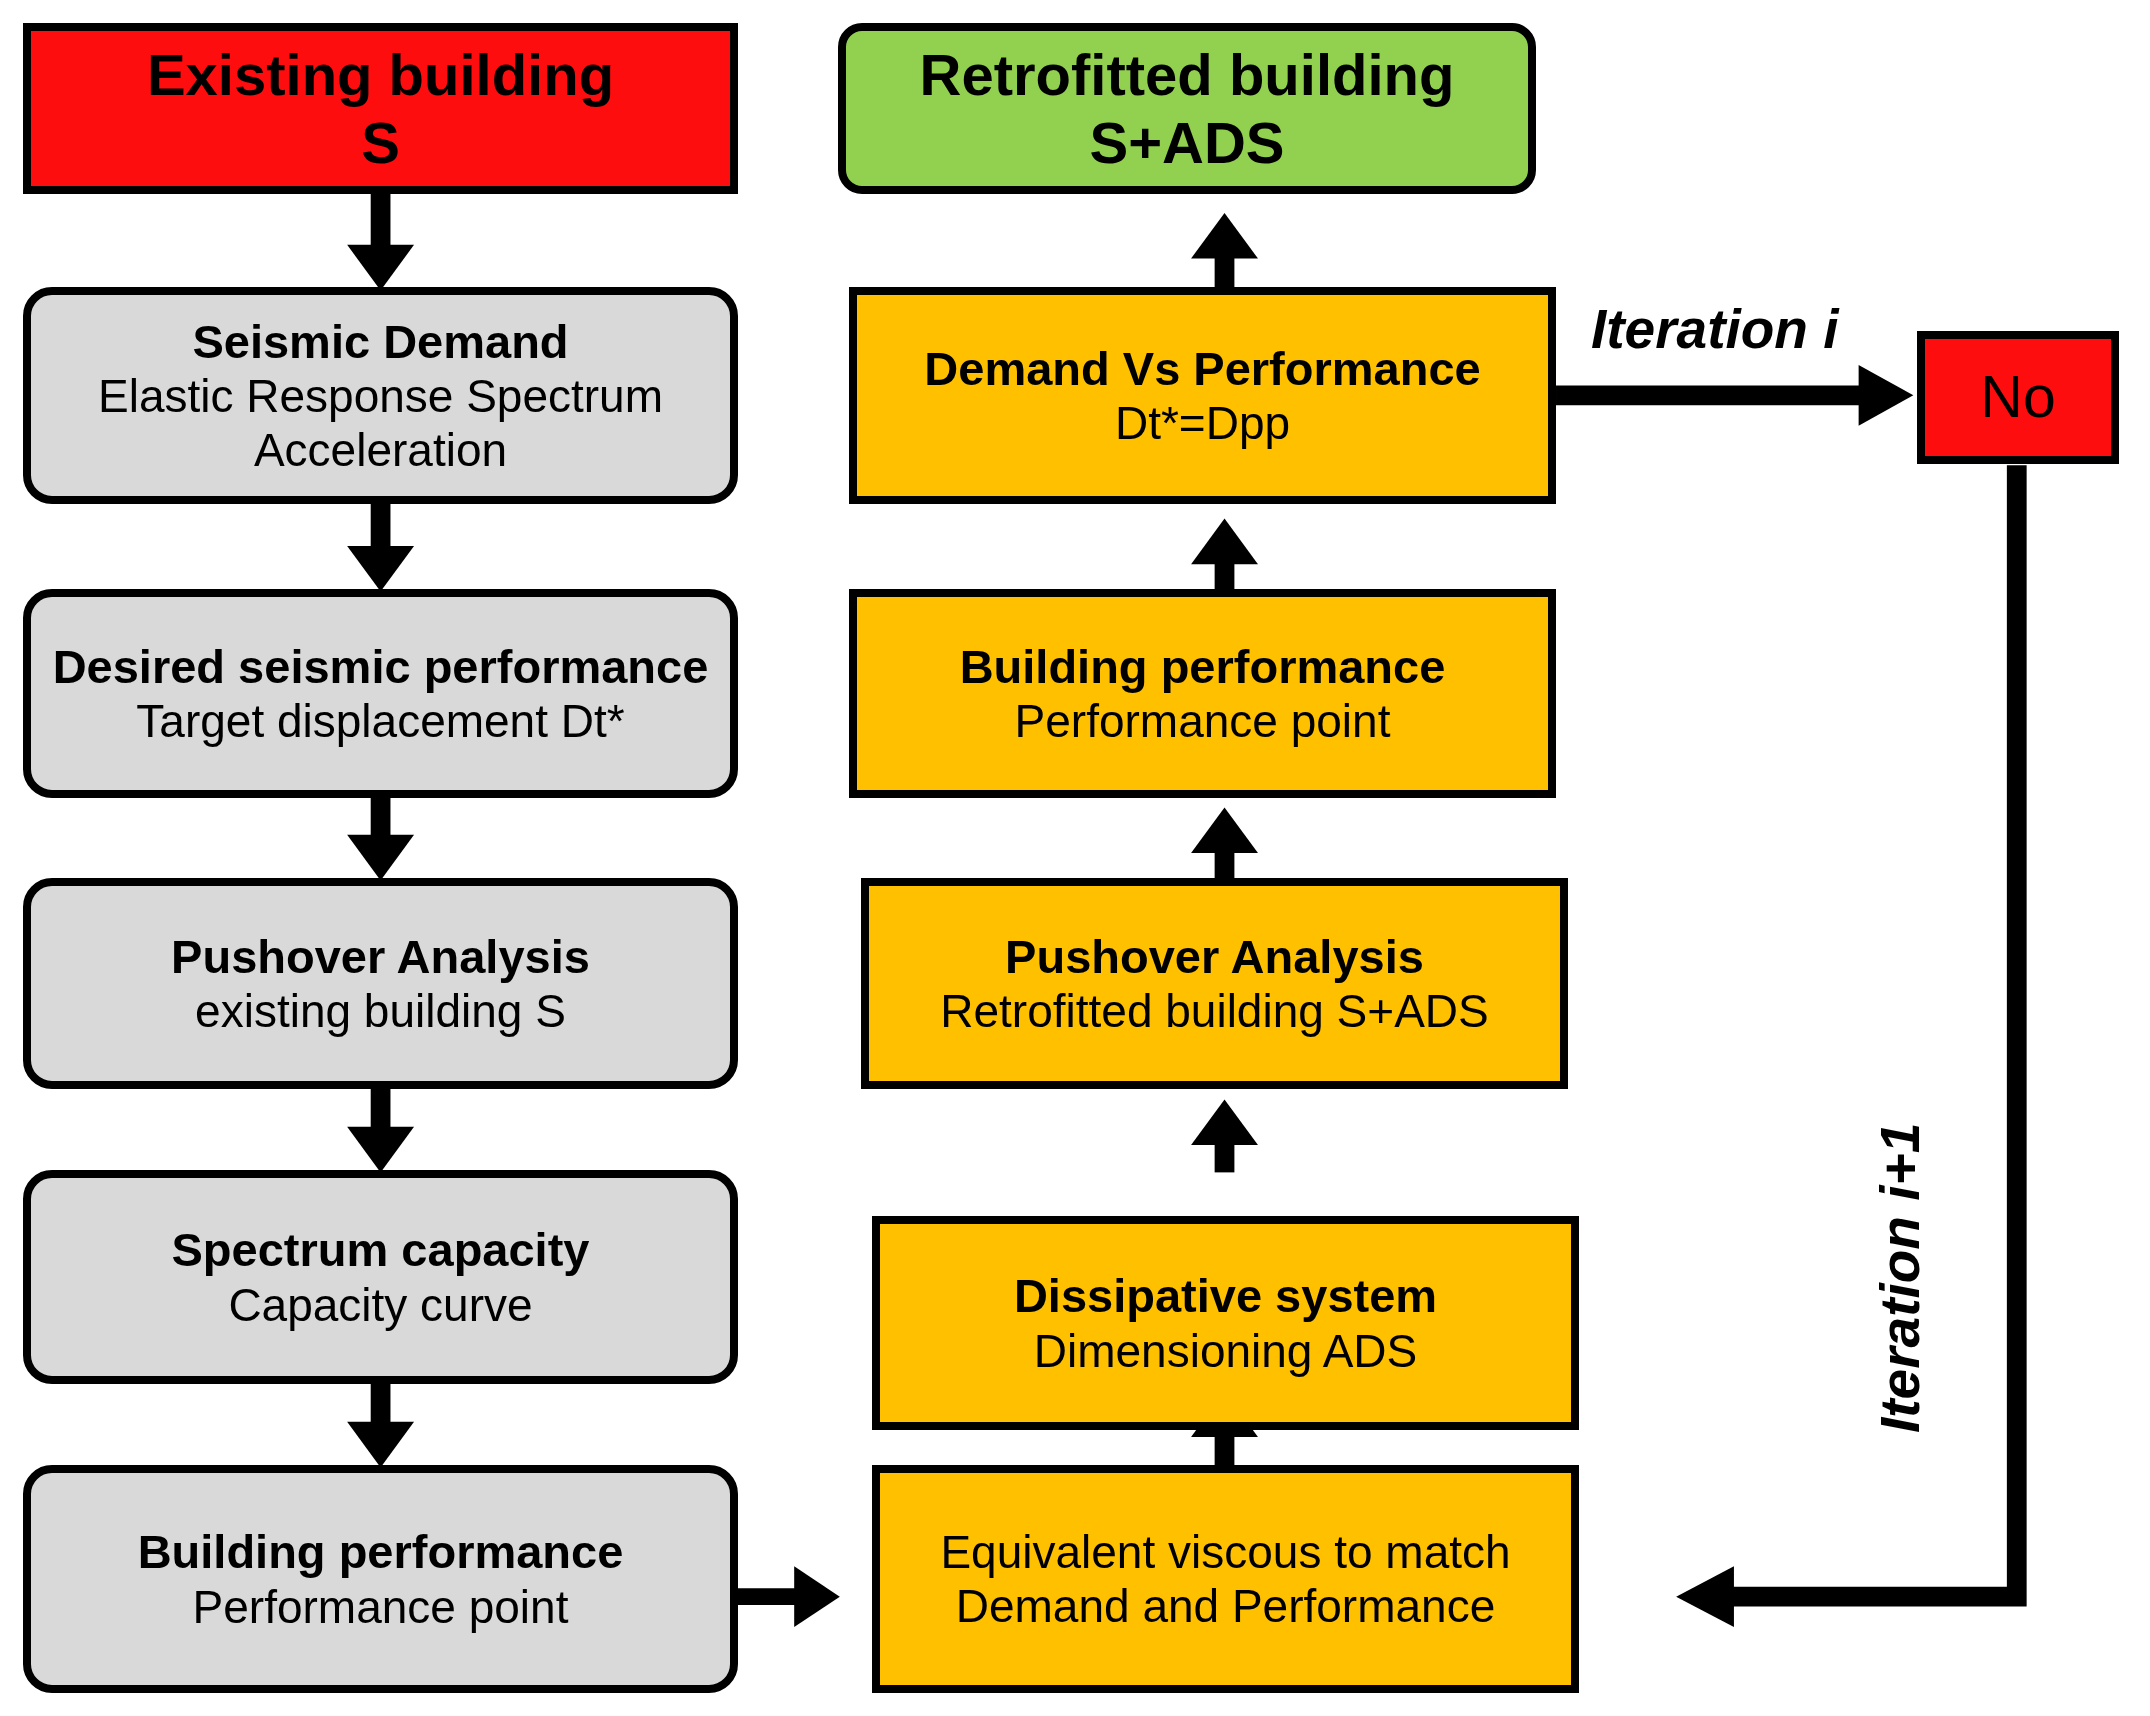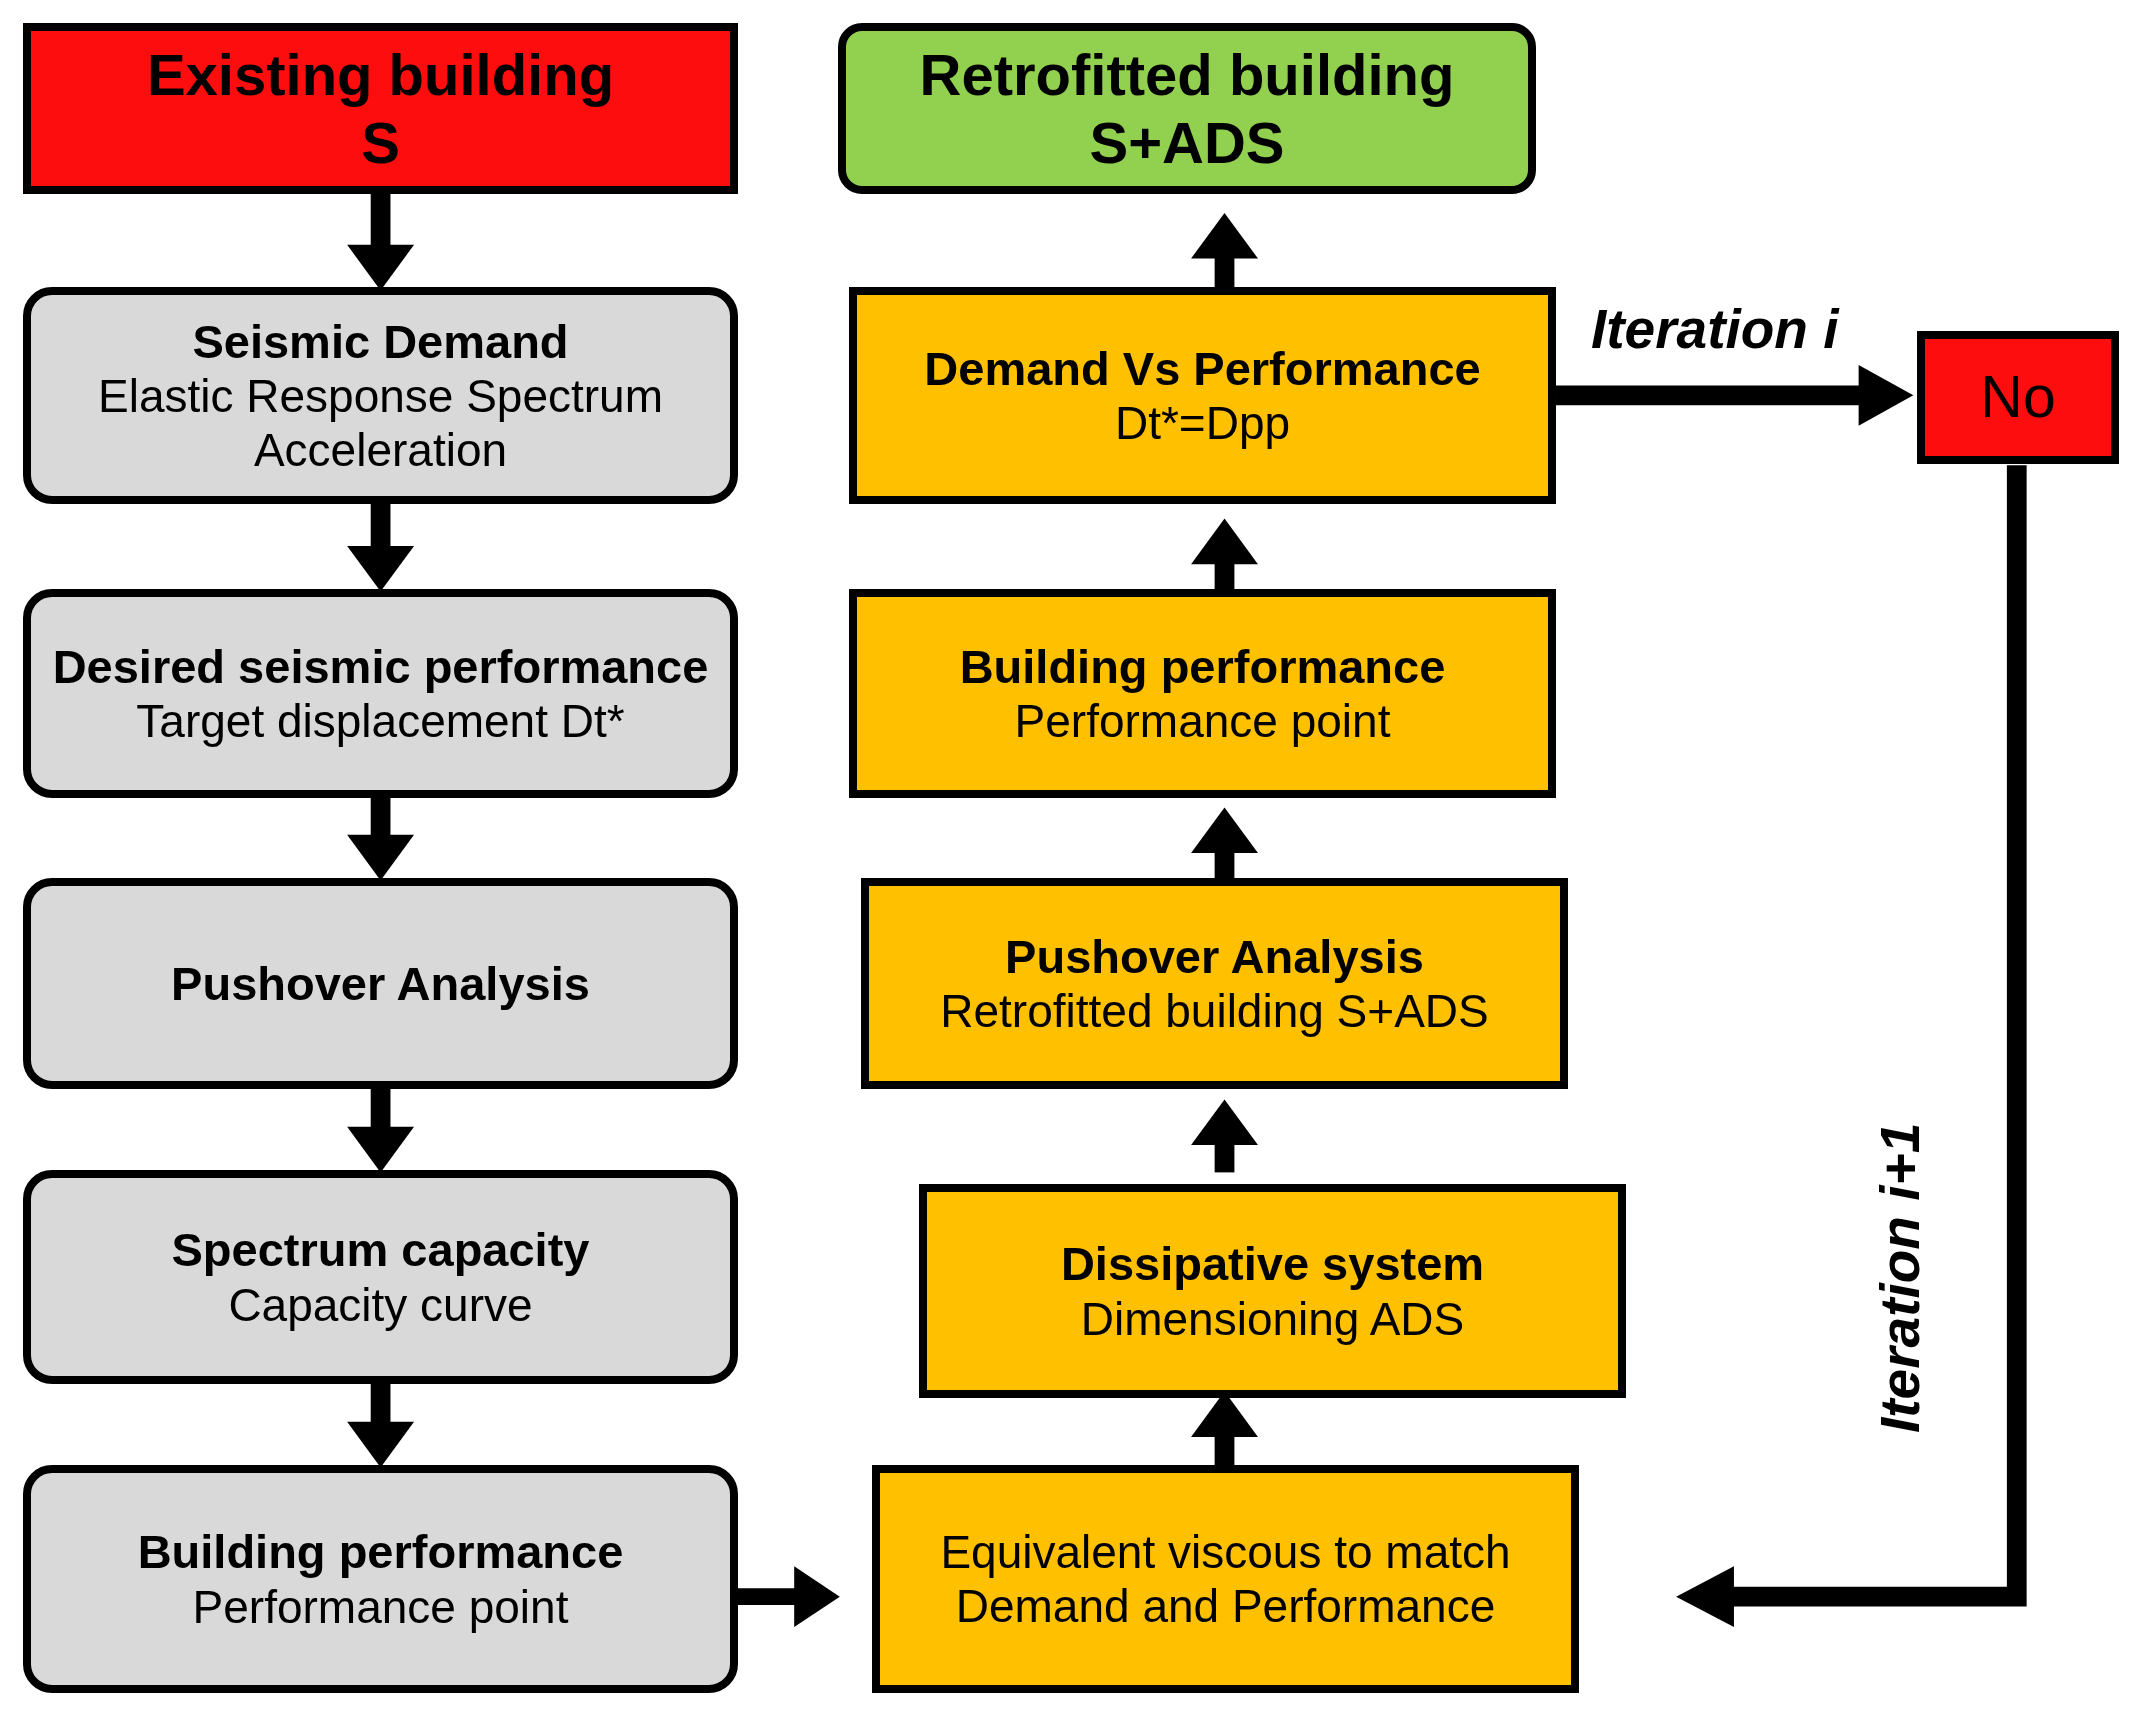--- a/index.html
+++ b/index.html
@@ -172,20 +172,21 @@
     <span class="sub">Acceleration</span>
   </div>
 
   <div class="box c-grey step" style="left:23px; top:589px; width:715px; height:209px;">
     <span class="ttl">Desired seismic performance</span>
     <span class="sub">Target displacement Dt*</span>
   </div>
 
   <div class="box c-grey step" style="left:23px; top:878px; width:715px; height:211px;">
     <span class="ttl">Pushover Analysis</span>
+    <span class="sub">existing building S</span>
   </div>
 
   <div class="box c-grey step" style="left:23px; top:1170px; width:715px; height:214px;">
     <span class="ttl">Spectrum capacity</span>
     <span class="sub">Capacity curve</span>
   </div>
 
   <div class="box c-grey step" style="left:23px; top:1465px; width:715px; height:228px;">
     <span class="ttl">Building performance</span>
     <span class="sub">Performance point</span>
@@ -204,21 +205,21 @@
   <div class="box c-yellow step" style="left:849px; top:589px; width:707px; height:209px;">
     <span class="ttl">Building performance</span>
     <span class="sub">Performance point</span>
   </div>
 
   <div class="box c-yellow step" style="left:861px; top:878px; width:707px; height:211px;">
     <span class="ttl">Pushover Analysis</span>
     <span class="sub">Retrofitted building S+ADS</span>
   </div>
 
-  <div class="box c-yellow step" style="left:872px; top:1184px; width:707px; height:214px;margin-left:47px;">
+  <div class="box c-yellow step" style="left:872px; top:1216px; width:707px; height:214px;">
     <span class="ttl">Dissipative system</span>
     <span class="sub">Dimensioning ADS</span>
   </div>
 
   <div class="box c-red nobox" style="left:1917px; top:331px; width:202px; height:133px;">
     <span>No</span>
   </div>
 
   <div class="box c-yellow step" style="left:872px; top:1465px; width:707px; height:228px;">
     <span class="sub">Equivalent viscous to match</span>

